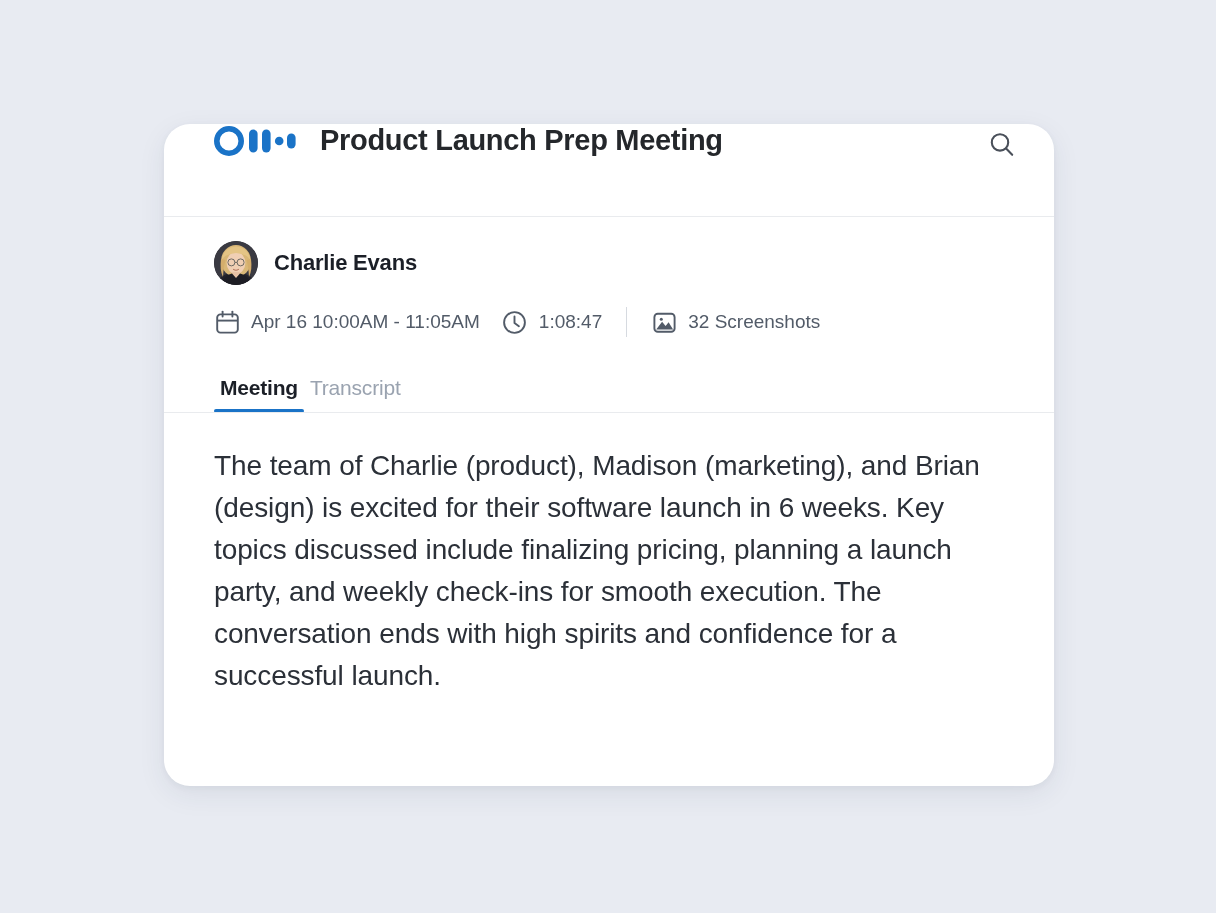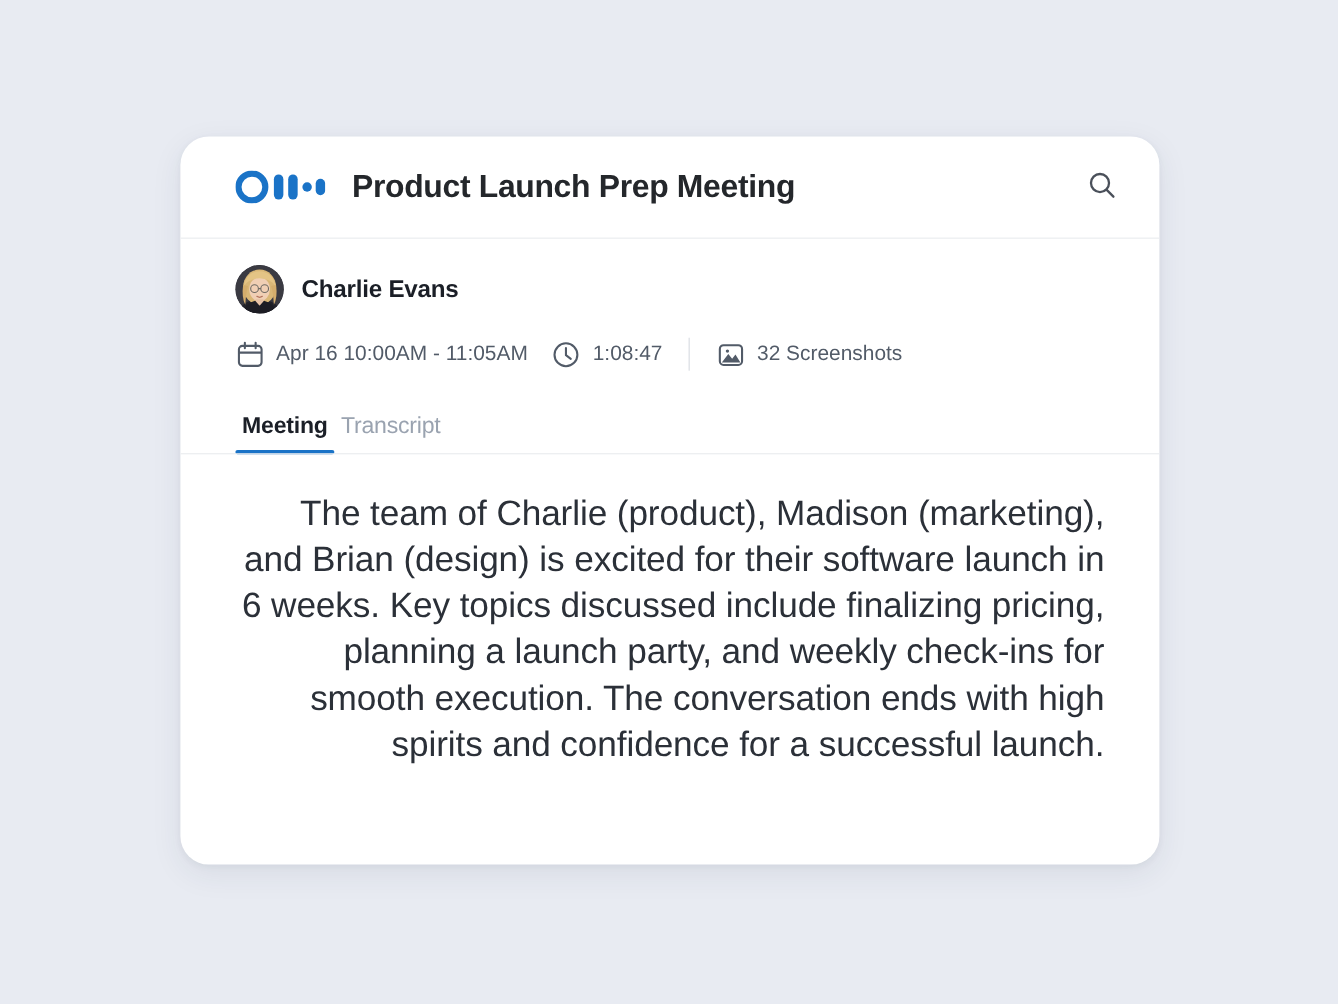--- a/index.html
+++ b/index.html
@@ -33,21 +33,20 @@
                 0 2px 6px rgba(40, 52, 80, 0.05);
     overflow: hidden;
   }
 
   
   .card-header {
     position: relative;
     height: 93px;
     border-bottom: 1px solid #e9ebee;
     display: flex;
-    align-items: center;
     padding: 0 30px 0 50px;
     box-sizing: border-box;
   }
 
   .brand-logo {
     display: flex;
     align-items: center;
     height: 34px;
     flex: 0 0 auto;
   }
@@ -177,26 +176,25 @@
     right: 0;
     bottom: 0;
     height: 4px;
     background: #1a73c7;
     border-radius: 2px;
   }
 
   
   .summary-text {
     margin-top: 32px;
-    font-size: 32px;
+    font-size: 28px;
     line-height: 42px;
     color: #2b3038;
     letter-spacing: -0.1px;
     max-width: 790px;
-    text-align: right;
   }
 </style>
 </head>
 <body>
 
 <div id="stage">
 
   <div class="card">
 
     <div class="card-header">

